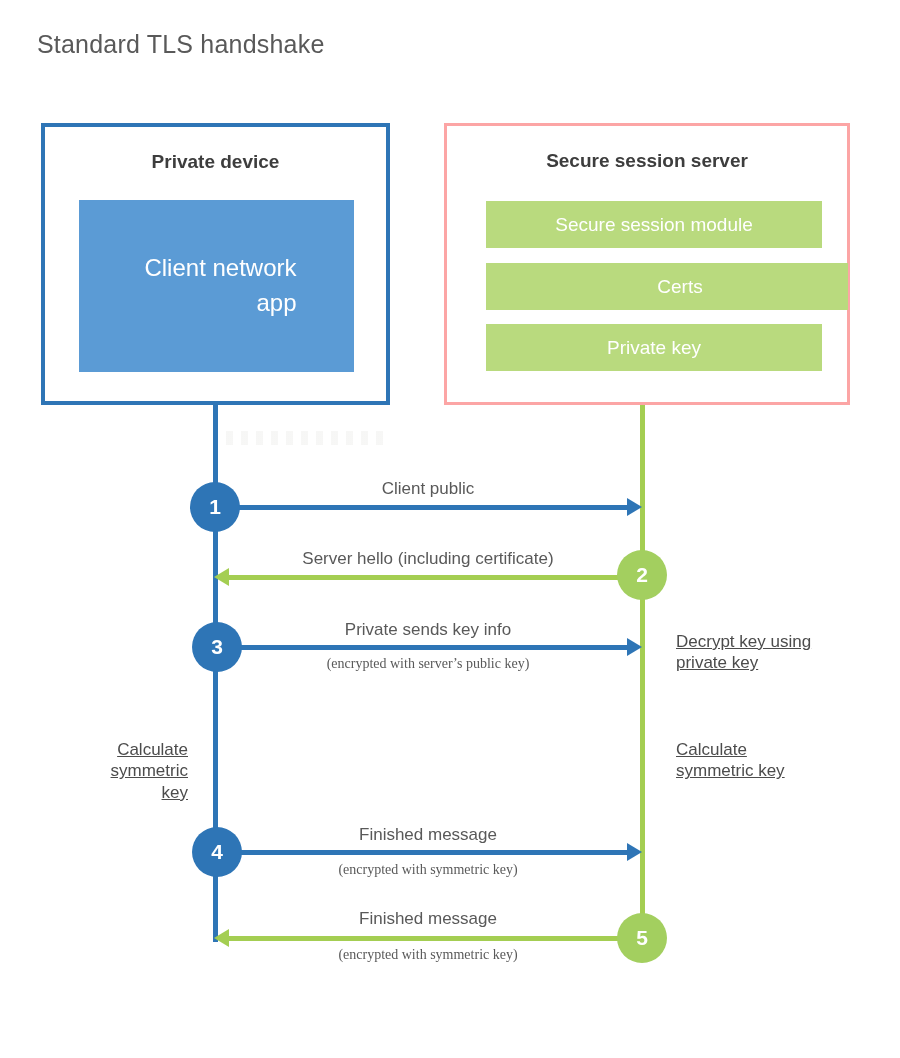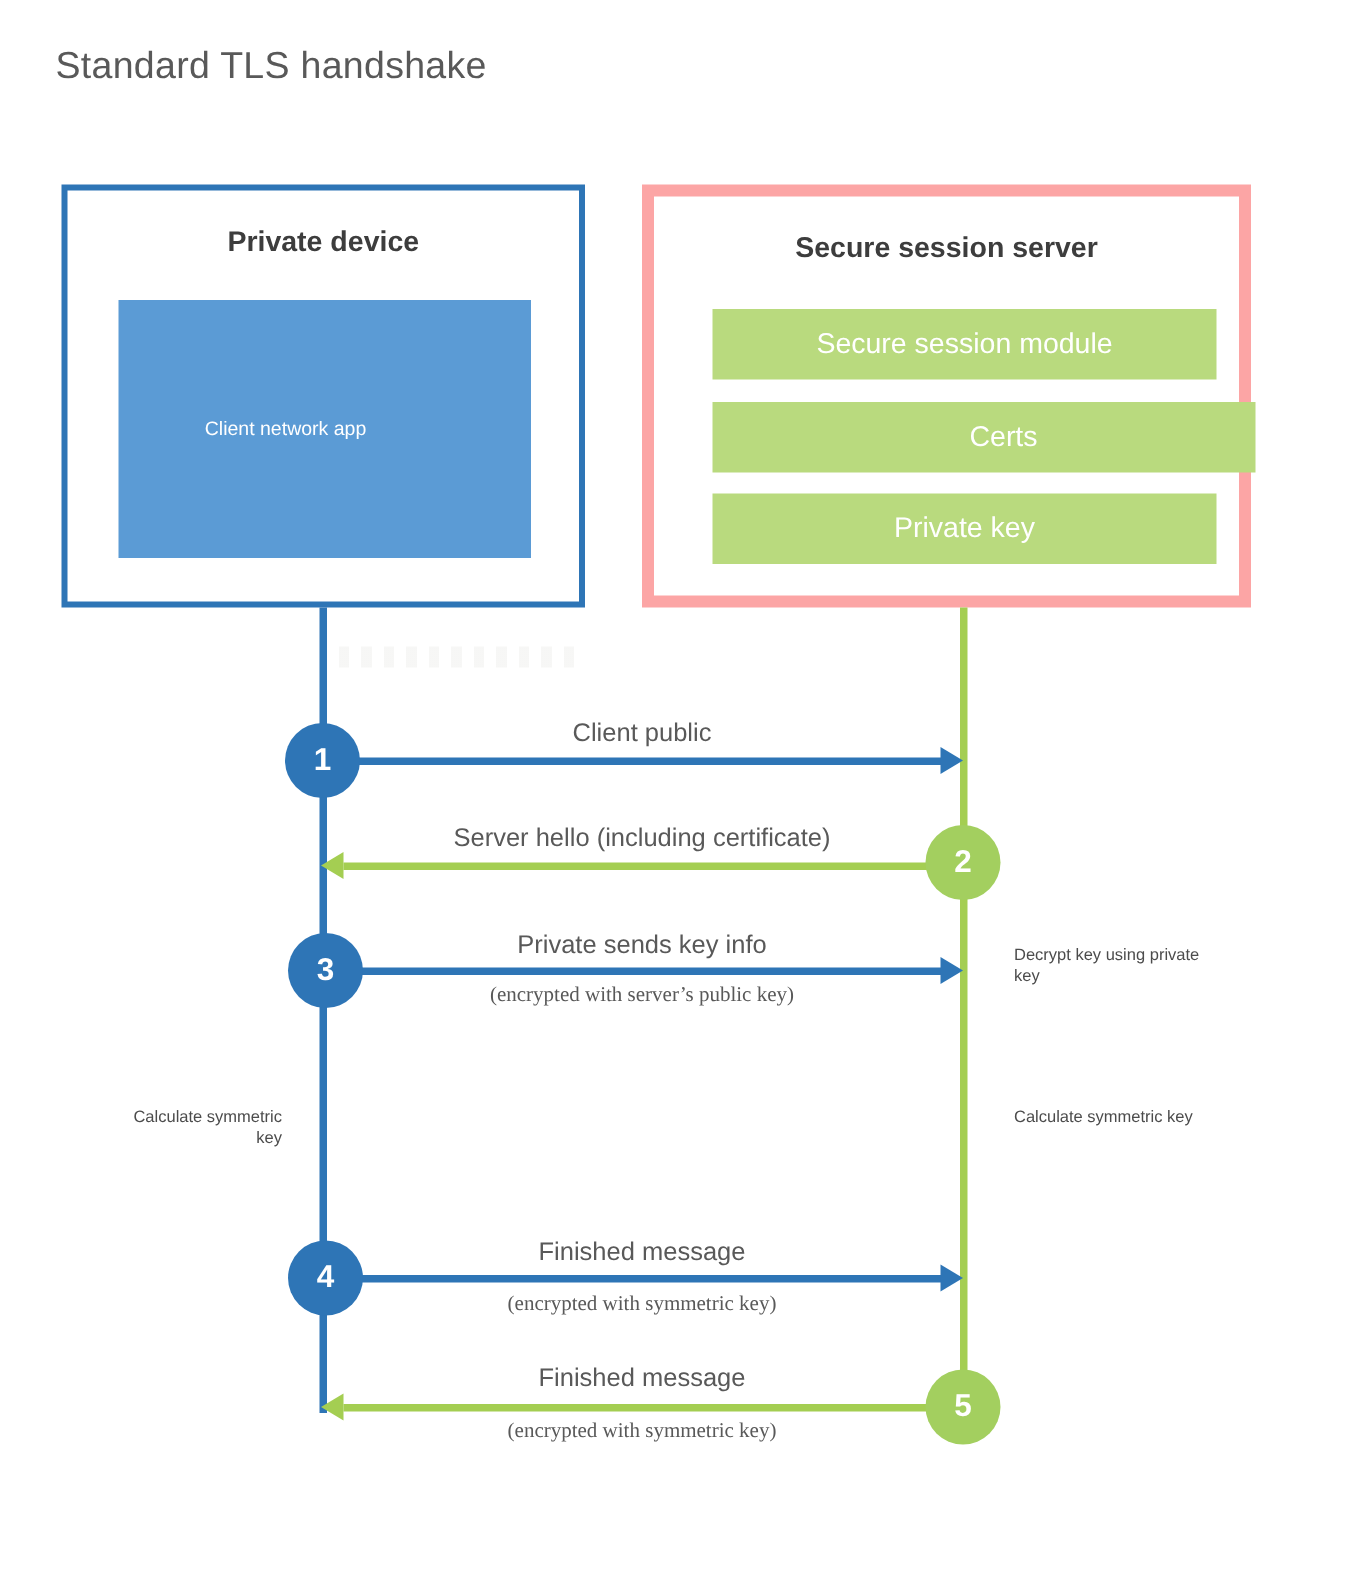--- a/index.html
+++ b/index.html
@@ -8,31 +8,31 @@
     font-family:"Liberation Sans","DejaVu Sans",sans-serif;color:#595959;
   }
   
   .page-title{
     position:absolute;left:37px;top:30px;font-size:25px;font-weight:300;
     letter-spacing:.2px;color:#595959;
   }
   
   .entity{position:absolute;top:123px;height:282px;background:#fff;box-sizing:border-box;}
   .entity.blue{left:41px;width:349px;border:4px solid #2e75b6;}
-  .entity.green{left:428px;width:406px;border:8px solid #fca5a5;}
+  .entity.green{left:444px;width:406px;border:3px solid #fca5a5;}
   .entity-title{
     position:absolute;left:0;right:0;top:24px;text-align:center;
     font-size:19px;font-weight:bold;color:#3d3d3d;
   }
   .app-box{
     position:absolute;left:34px;top:73px;width:275px;height:172px;background:#5b9bd5;
     display:flex;align-items:center;justify-content:center;
   }
   .app-box .app-label{
-    width:160px;text-align:left;color:#ffffff;font-size:13px;line-height:1.45;
+    width:160px;text-align:right;color:#ffffff;font-size:24px;line-height:1.45;
   }
   .server-bar{
     position:absolute;left:39px;width:336px;height:47px;background:#b9da7e;
     display:flex;align-items:center;justify-content:center;
     color:#ffffff;font-size:19px;
   }
   .server-bar.b0{top:75px;}
   .server-bar.b1{top:137px;padding-left:26px;}
   .server-bar.b2{top:198px;}
   
@@ -61,21 +61,21 @@
   .circle.green{background:#a3cf5f;}
   
   .arrow-label{
     position:absolute;left:215px;width:426px;text-align:center;
     font-size:17px;color:#595959;
   }
   .arrow-sub{
     position:absolute;left:215px;width:426px;text-align:center;
     font-size:14px;color:#595959;font-family:Liberation Serif, serif;
   }
-  .side-note{position:absolute;font-size:11px;line-height:1.25;color:#4c4c4c;}
+  .side-note{position:absolute;font-size:17px;line-height:1.25;color:#4c4c4c;text-decoration:underline;}
   .side-note.left{left:86px;width:102px;text-align:right;}
   .side-note.right{left:676px;width:142px;text-align:left;}
 </style>
 </head>
 <body>
 
 <div class="canvas">
 
   <div class="page-title">Standard TLS handshake</div>
 

